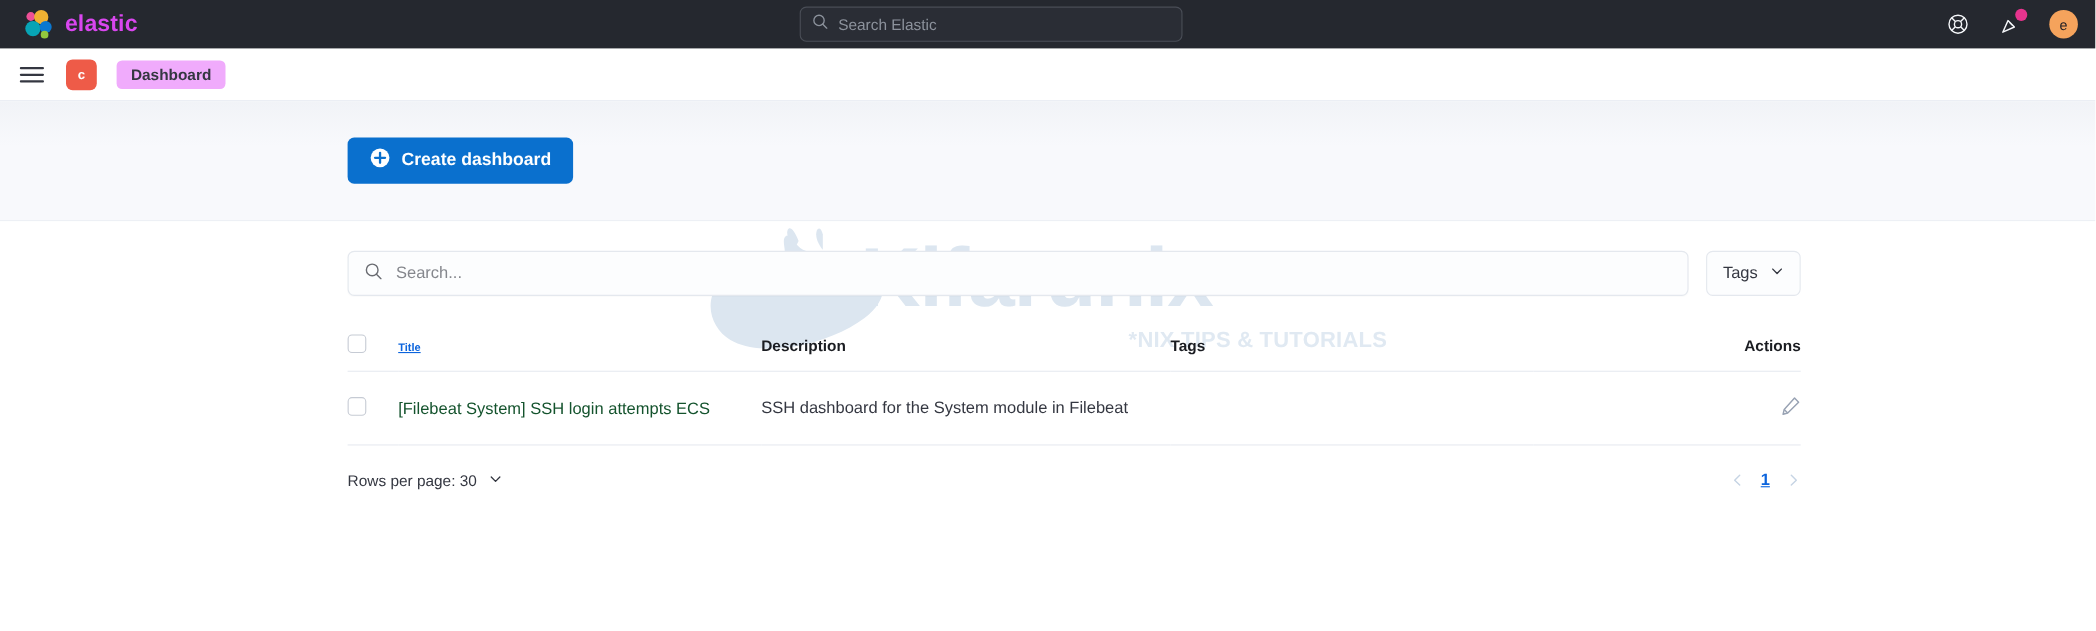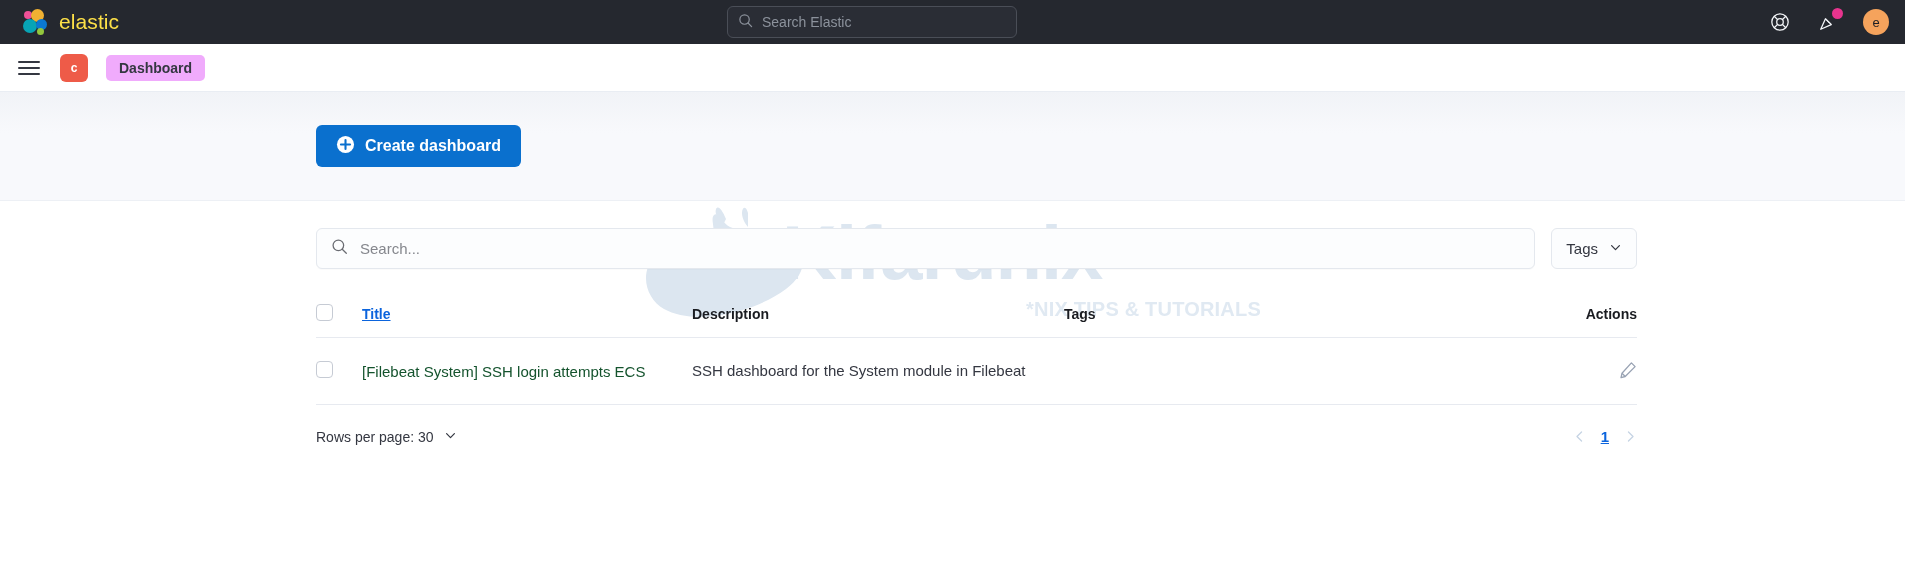--- a/index.html
+++ b/index.html
@@ -36,31 +36,31 @@
     position: absolute;
     border-radius: 50%;
     display: block;
   }
   .em-yellow { width: 13px; height: 13px; background: #F0B132; left: 9px;  top: 0px; }
   .em-pink   { width: 8px;  height: 8px;  background: #EE5097; left: 2px;  top: 2px; }
   .em-blue   { width: 11px; height: 11px; background: #0B78D0; left: 14px; top: 10px; }
   .em-teal   { width: 14px; height: 14px; background: #07A4B5; left: 1px;  top: 10px; }
   .em-green  { width: 7px;  height: 7px;  background: #93C73D; left: 15px; top: 19px; }
   .brand-name {
-    color: #fde047;
+    color: #d946ef;
     font-size: 21px;
     letter-spacing: 0.1px;
-    font-weight: 400;
+    font-weight: 700;
   }
 
   .global-search-wrap {
     position: absolute;
     left: 727px;
     top: 6px;
-    width: 290px;
+    width: 348px;
     height: 32px;
   }
   .global-search {
     width: 100%;
     height: 100%;
     background: #2A2D35;
     border: 1px solid #4A4E57;
     border-radius: 6px;
     display: flex;
     align-items: center;
@@ -323,21 +323,21 @@
     height: 17px;
     border: 1px solid #C6CBD4;
     border-radius: 4px;
     background: #ffffff;
     display: inline-block;
     cursor: pointer;
   }
   .link-sort {
     color: #0B64DD;
     text-decoration: underline;
-    font-size: 14px;
+    font-size: 10px;
     font-weight: 700;
     cursor: pointer;
   }
   .row-title-link {
     color: #14532d;
     font-size: 15px;
     text-decoration: none;
     cursor: pointer;
   }
   .desc-cell { line-height: 1.48; color: #343741; }

